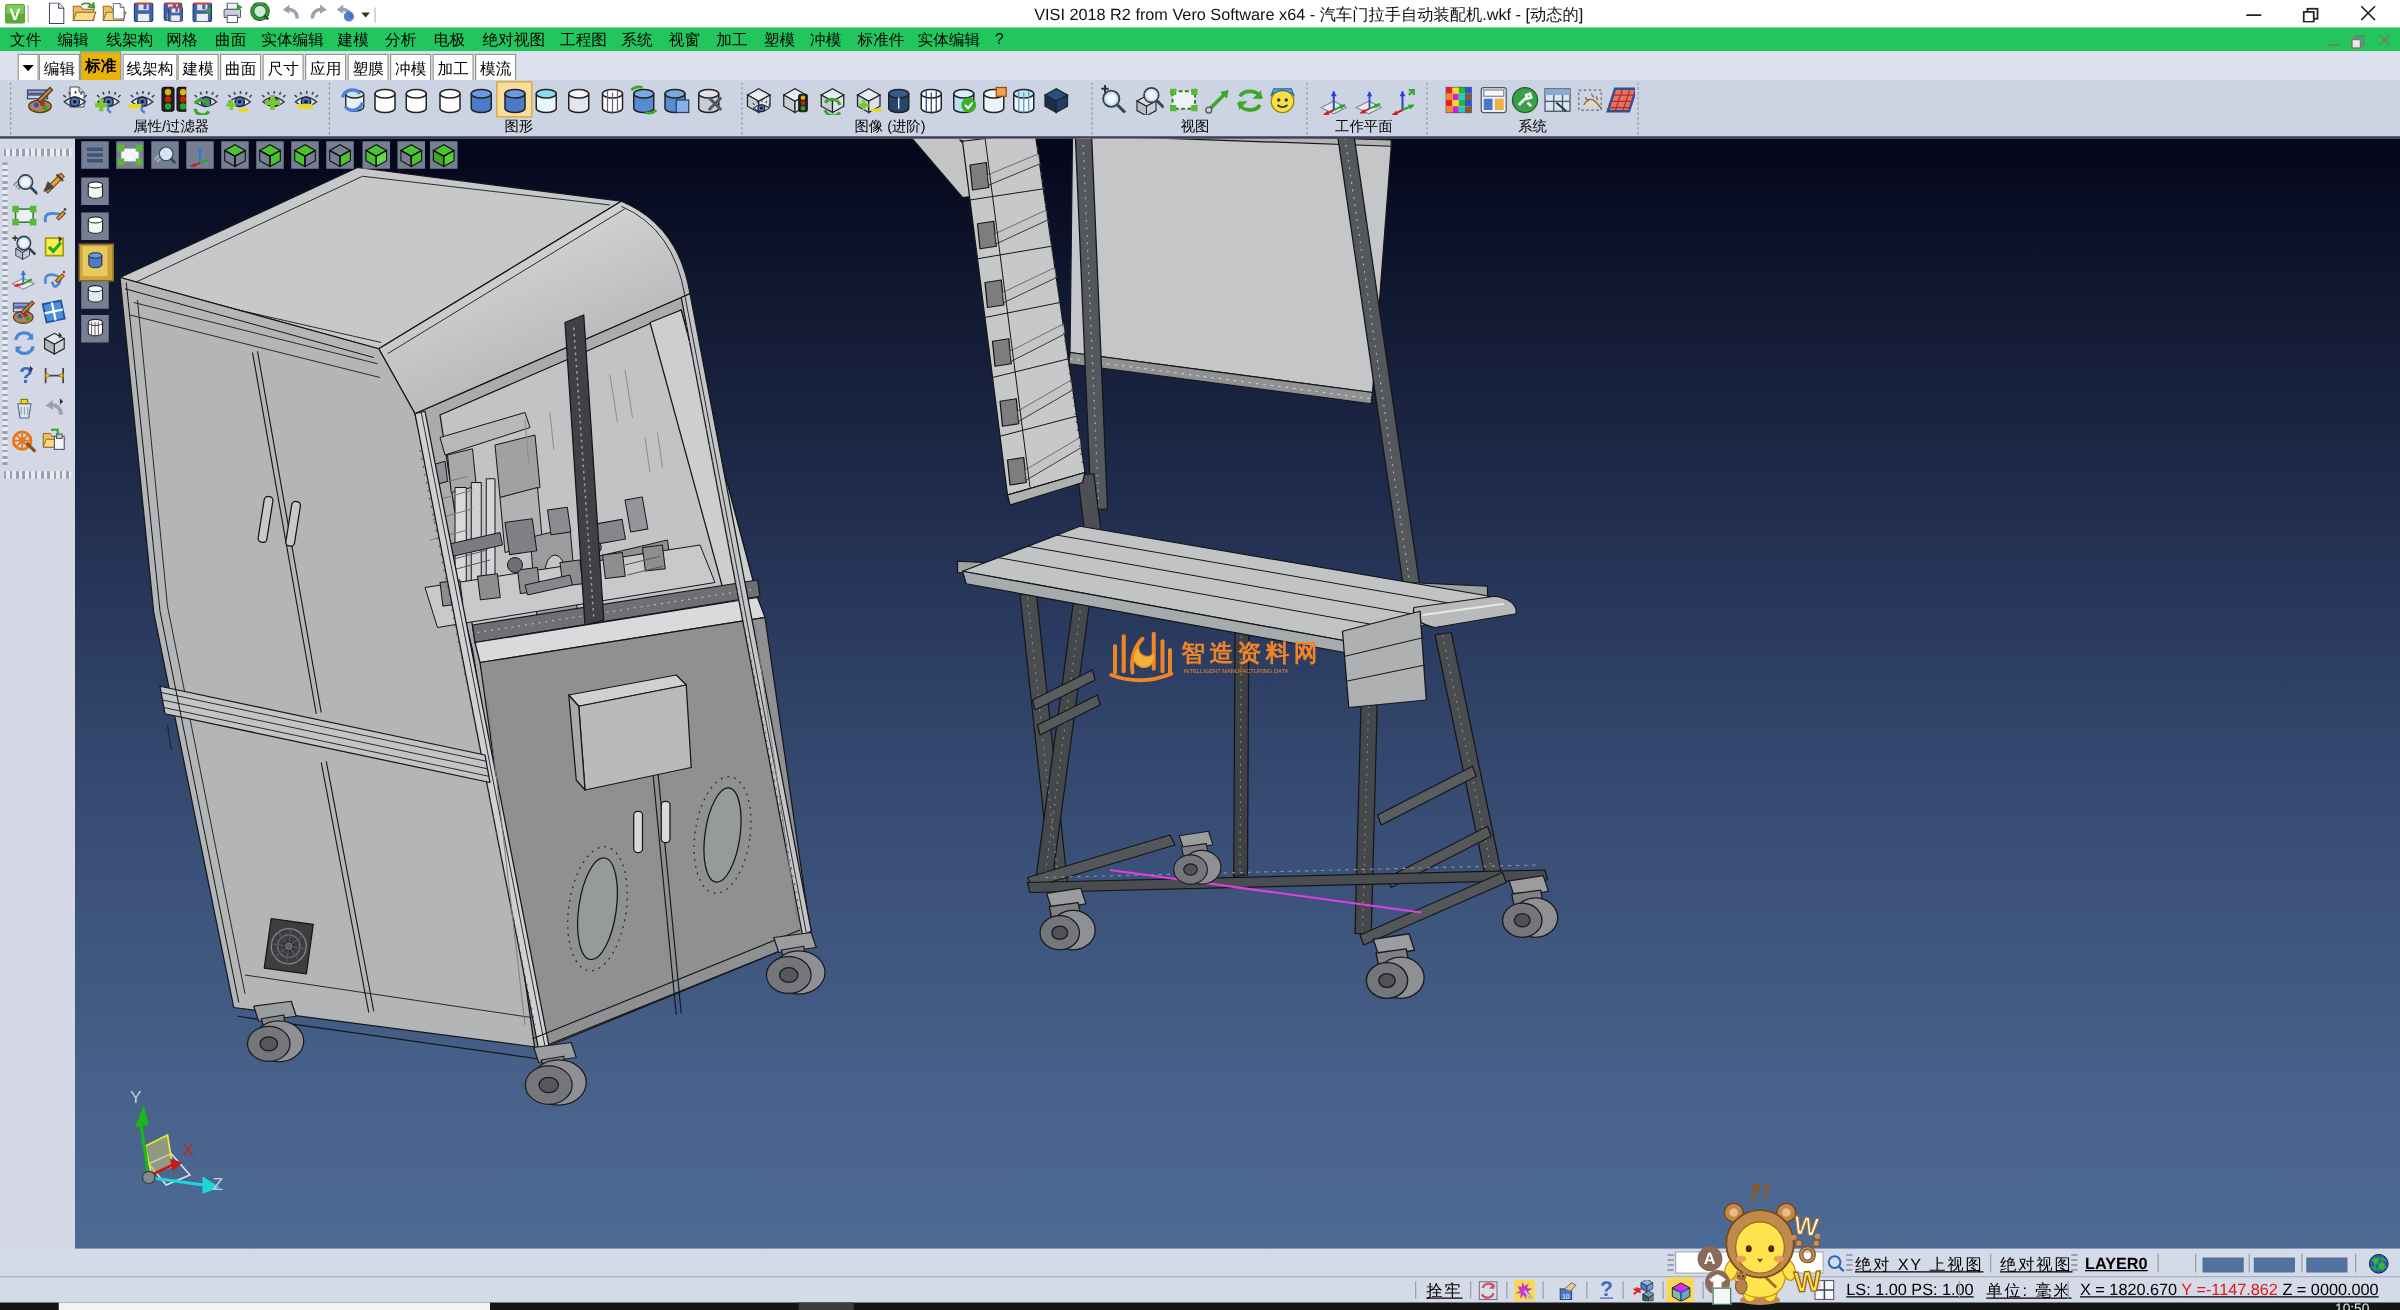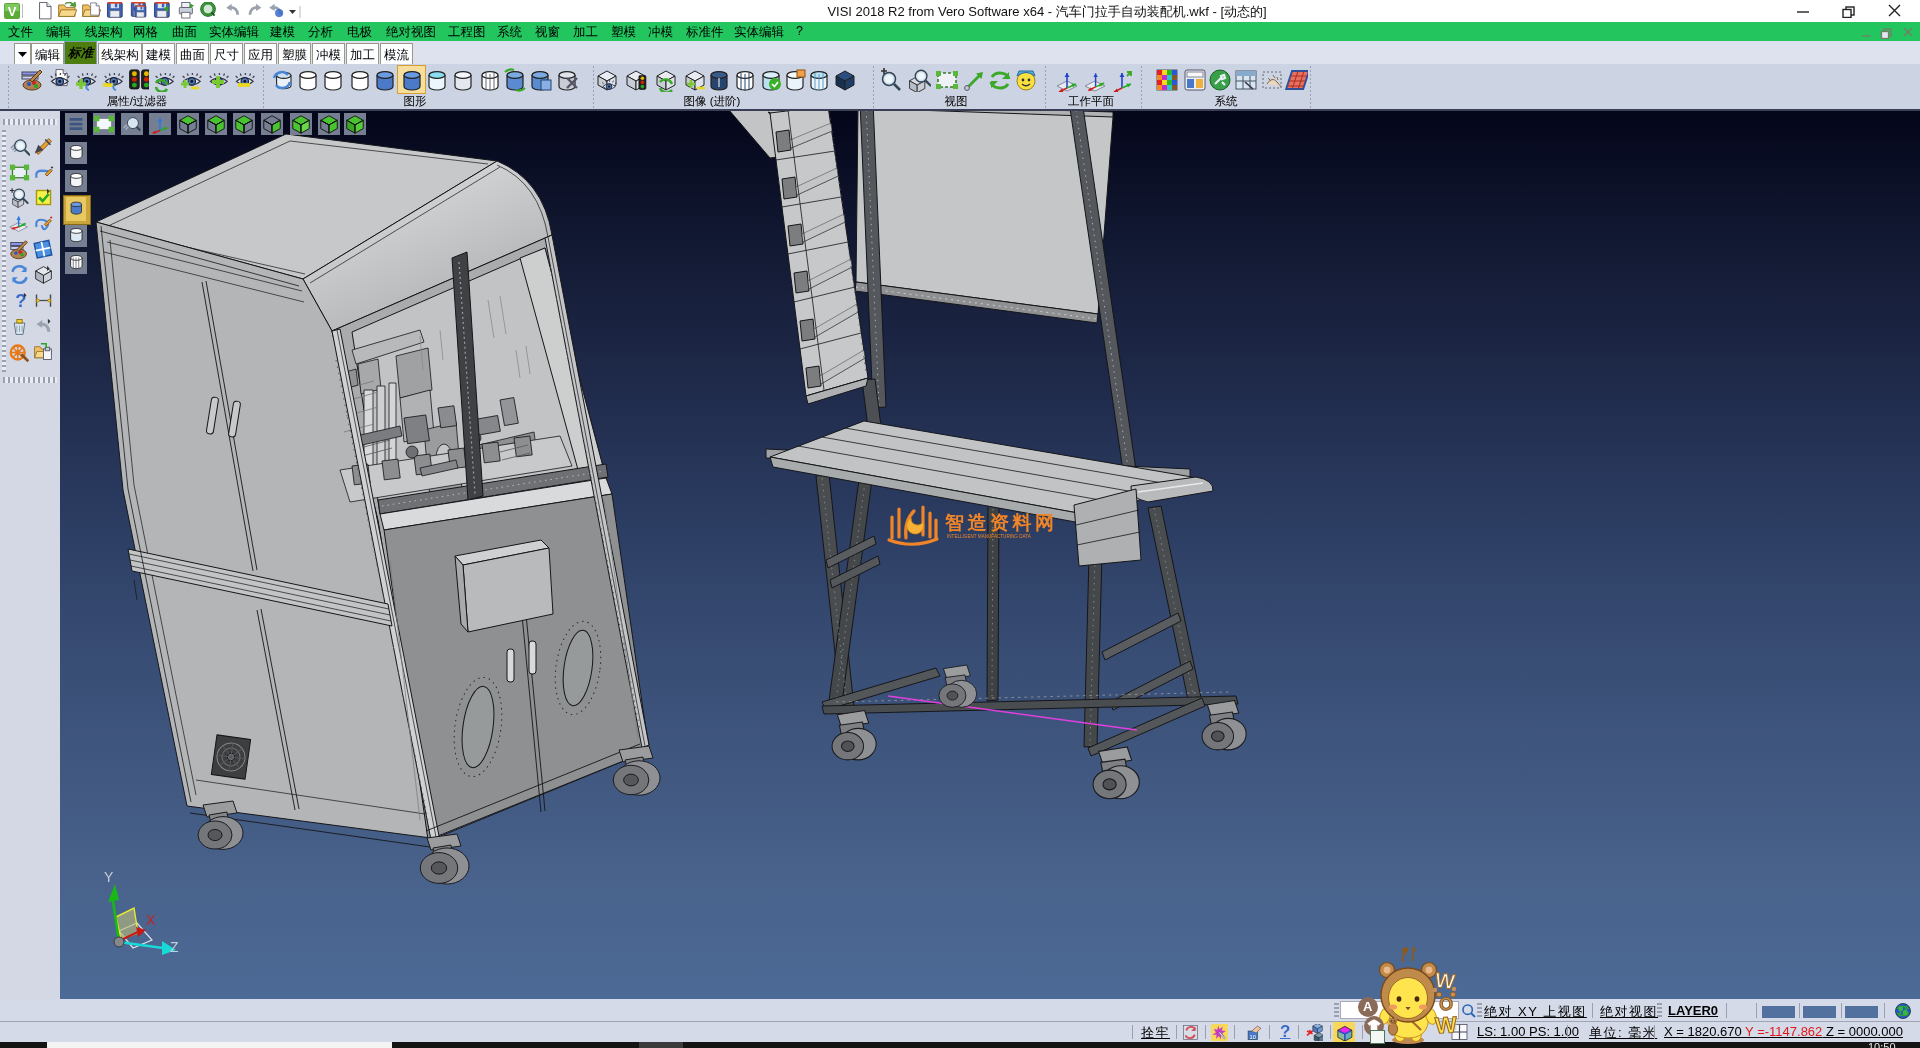--- a/index.html
+++ b/index.html
@@ -2,21 +2,21 @@
 <html><head><meta charset="utf-8"><style>
 html,body{margin:0;padding:0;background:#000;}
 #app{position:relative;width:1920px;height:1048px;overflow:hidden;font-family:"Liberation Sans",sans-serif;background:#d4dae8;}
 .abs{position:absolute;}
 #titlebar{left:0;top:0;width:1920px;height:22px;background:#fff;}
 #title{left:1047px;top:3px;transform:translateX(-50%);font-size:13px;color:#111;white-space:nowrap;}
 #menubar{left:0;top:22px;width:1920px;height:19px;background:#22c55e;}
 .mi{position:absolute;top:2px;font-size:12.5px;color:#000;white-space:nowrap;}
 #tabrow{left:0;top:41px;width:1920px;height:23px;background:#dde2ee;border-bottom:1px solid #8a8f9c;}
 .tab{position:absolute;top:2px;height:18px;background:#fdfeff;border:1px solid #9a9788;font-size:12.5px;color:#000;text-align:center;padding-top:3px;box-sizing:content-box;}
-.tabsel{background:#4d7c0f;font-weight:bold;top:0;height:20px;border-color:#8a9bb0;font-style:italic;}
+.tabsel{background:#eab308;font-weight:bold;top:0;height:20px;border-color:#8a9bb0;}
 #toolbar{left:0;top:64px;width:1920px;height:47px;background:#ccd3e2;border-bottom:2px solid #3a3f55;box-sizing:border-box;}
 .glabel{position:absolute;top:94px;font-size:11.5px;color:#000;white-space:nowrap;transform:translateX(-50%);text-align:center;}
 .gsep{position:absolute;top:66px;height:42px;width:1px;background:repeating-linear-gradient(#9aa0b0 0 2px,transparent 2px 4px);}
 #leftdock{left:0;top:111px;width:60px;height:888px;background:#d3d8e4;}
 #viewport{left:60px;top:111px;width:1860px;height:888px;background:linear-gradient(#04061a 0%,#111831 14%,#1d2746 28%,#2a3a5f 44%,#364a71 58%,#3f567e 72%,#48628b 86%,#4c6a96 100%);}
 #status1{left:0;top:999px;width:1920px;height:22px;background:#d4daе8;background:#d4dae8;border-bottom:1px solid #9fa5b3;}
 #status2{left:0;top:1022px;width:1920px;height:20px;background:#d4dae8;}
 #taskbar{left:0;top:1042px;width:1920px;height:6px;background:#141414;}
 .st{position:absolute;font-size:13px;color:#000;white-space:nowrap;text-decoration:underline;}
 .vsep{position:absolute;width:1px;background:#9aa0ae;}

